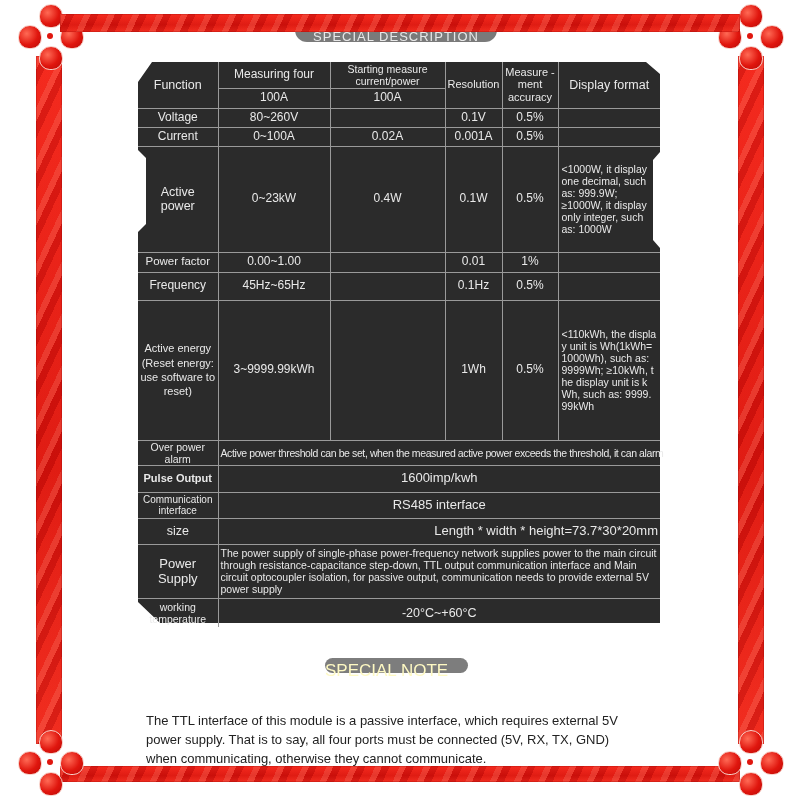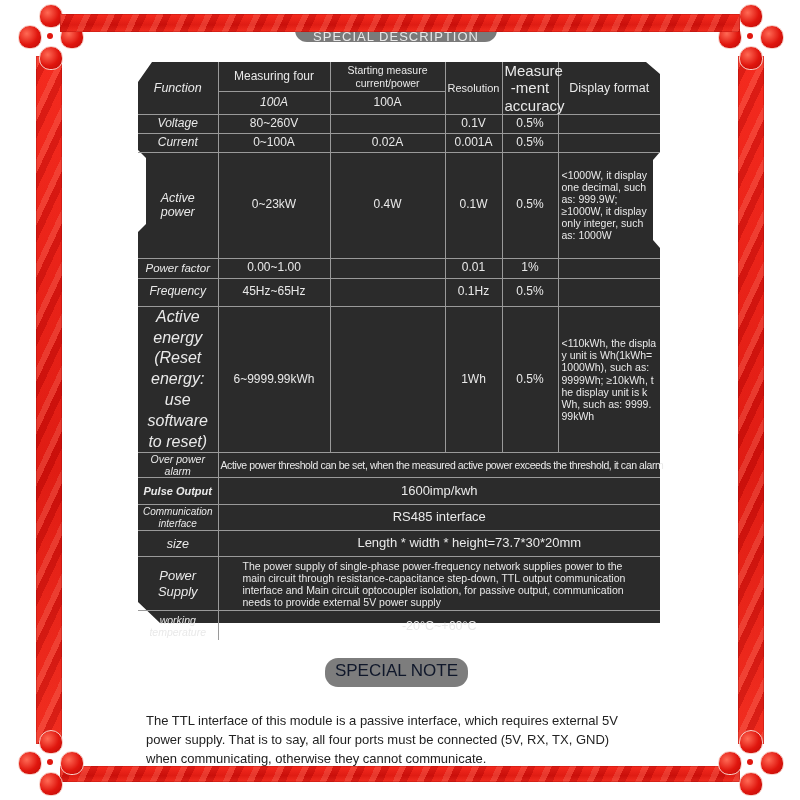--- a/index.html
+++ b/index.html
@@ -61,35 +61,35 @@
     position:absolute; left:138px; top:62px; width:522px; height:561px;
     border-collapse:collapse; table-layout:fixed;
     color:#e9e9e9; font-size:12px;
   }
   table.spec td {
     border:1px solid #9a9a9a; text-align:center; vertical-align:middle;
     padding:0 2px; line-height:1.15;
   }
   table.spec tr:first-child td { border-top:none; }
   table.spec tr:last-child td { border-bottom:none; }
-  table.spec td:first-child { border-left:none;font-style:italic; }
+  table.spec td:first-child { border-left:none; }
   table.spec td:last-child { border-right:none; }
   .c-func { font-size:12.5px; }
   .hdr { font-size:12px; }
   .hdr-small { font-size:10.5px; line-height:1.0; }
   .small-label { font-size:10.5px; line-height:1.0; }
   .disp { text-align:left !important; font-size:10.5px; line-height:1.22; padding:2px 3px !important; }
   .alarm-text { font-size:10.5px; letter-spacing:-0.4px; white-space:nowrap;margin-left:36px; }
-  .ps-text { text-align:left !important; font-size:10.5px; line-height:1.0; padding:0 24px !important; }
+  .ps-text { text-align:left !important; font-size:10.5px; line-height:1.0; padding:0 2px !important; }
   .bold { font-weight:bold;margin-top:31px; }
 
   .note-pill {
-    position:absolute; left:325px; top:658px; width:143px; height:29px;
-    background:#7d7d7d; border-radius:13px; color:#0f172a;
-    font-size:17px; text-align:center; line-height:26px;
+    position:absolute; left:325px; top:658px; width:143px; height:15px;
+    background:#7d7d7d; border-radius:13px; color:#fef9c3;
+    font-size:17px; text-align:left; line-height:26px;
   }
   .note-text {
     position:absolute; left:146px; top:711px; width:480px;
     font-size:13px; line-height:19px; color:#222;
   }
 </style>
 </head>
 <body>
 
 <div class="title-pill"><span>SPECIAL DESCRIPTION</span></div>
@@ -136,21 +136,21 @@
       <col style="width:57px">
       <col style="width:56px">
       <col style="width:102px">
   </colgroup>
   <tbody>
       <tr style="height:26px">
     <td rowspan="2" class="c-func">Function</td>
     <td class="hdr">Measuring four</td>
     <td class="hdr-small">Starting measure current/power</td>
     <td rowspan="2" class="hdr-small" style="font-size:11px">Resolution</td>
-    <td rowspan="2" class="hdr-small" style="font-size:15px">Measure -ment accuracy</td>
+    <td rowspan="2" class="hdr-small" style="font-size:11px">Measure -ment accuracy</td>
     <td rowspan="2" class="hdr" style="font-size:12.5px">Display format</td>
   </tr>
   <tr style="height:20px">
     <td>100A</td>
     <td>100A</td>
   </tr>
 
   <tr style="height:19px">
     <td>Voltage</td>
     <td>80~260V</td>
@@ -185,43 +185,43 @@
   </tr>
   <tr style="height:28px">
     <td>Frequency</td>
     <td>45Hz~65Hz</td>
     <td></td>
     <td>0.1Hz</td>
     <td>0.5%</td>
     <td></td>
   </tr>
   <tr style="height:140px">
-    <td style="font-size:16px;line-height:1.3">Active energy (Reset energy: use software to reset)</td>
-    <td>6~9999.99kWh</td>
+    <td style="font-size:11px;line-height:1.3">Active energy (Reset energy: use software to reset)</td>
+    <td>3~9999.99kWh</td>
     <td></td>
     <td>1Wh</td>
     <td>0.5%</td>
     <td class="disp" style="word-break:break-all">&lt;110kWh, the display unit is Wh(1kWh=1000Wh), such as: 9999Wh; ≥10kWh, the display unit is kWh, such as: 9999.99kWh</td>
   </tr>
 
   <tr style="height:14px">
     <td class="small-label">Over power alarm</td>
     <td colspan="5" class="alarm-text">Active power threshold can be set, when the measured active power exceeds the threshold, it can alarm</td>
   </tr>
   <tr style="height:27px">
     <td class="bold" style="font-size:11px">Pulse Output</td>
     <td colspan="5" style="font-size:13px">1600imp/kwh</td>
   </tr>
   <tr style="height:26px">
     <td class="small-label" style="font-size:10px">Communication interface</td>
     <td colspan="5" style="font-size:13px">RS485 interface</td>
   </tr>
   <tr style="height:26px">
     <td style="font-size:12.5px">size</td>
-    <td colspan="5" style="font-size:13px;text-align:center;padding-left:62px">Length * width * height=73.7*30*20mm</td>
+    <td colspan="5" style="font-size:13px;text-align:right;padding-left:62px">Length * width * height=73.7*30*20mm</td>
   </tr>
   <tr style="height:54px">
     <td style="font-size:13px;padding:10px 16px;line-height:1.2">Power Supply</td>
     <td colspan="5" class="ps-text">The power supply of single-phase power-frequency network supplies power to the main circuit through resistance-capacitance step-down, TTL output communication interface and Main circuit optocoupler isolation, for passive output, communication needs to provide external 5V power supply</td>
   </tr>
   <tr style="height:29px">
     <td class="small-label">working temperature</td>
     <td colspan="5" style="font-size:12.5px">-20°C~+60°C</td>
   </tr>
 </tbody>

